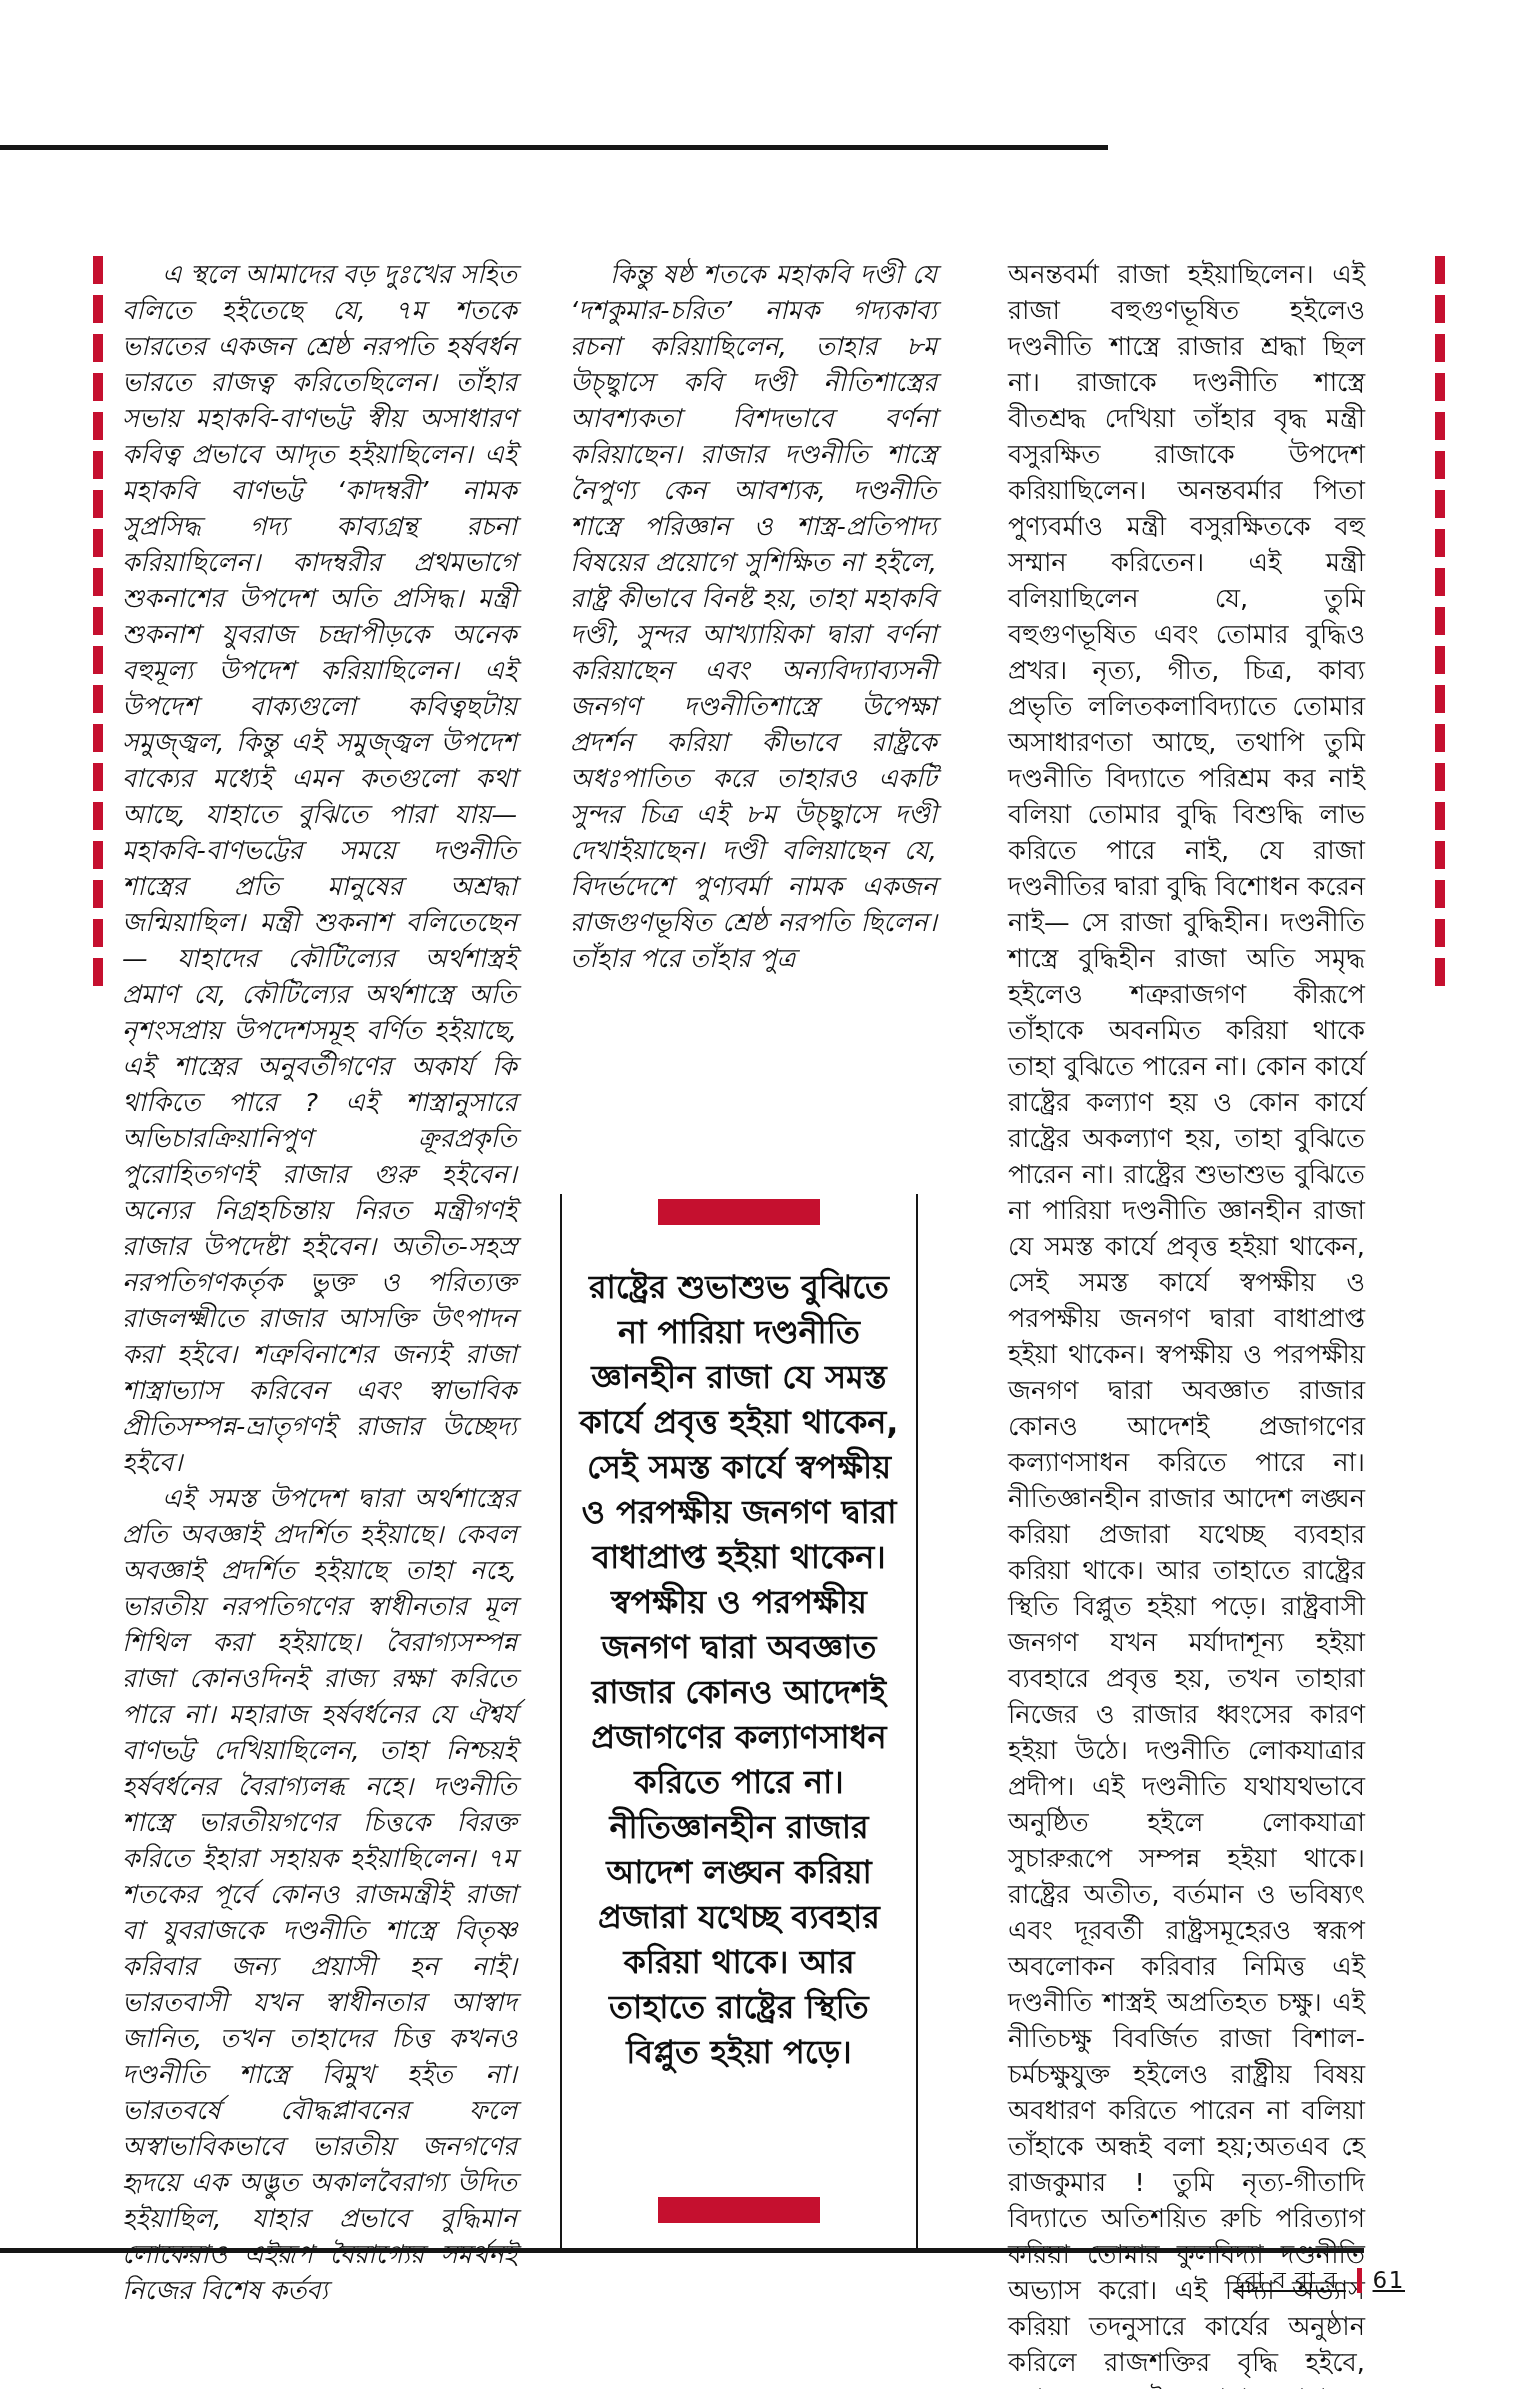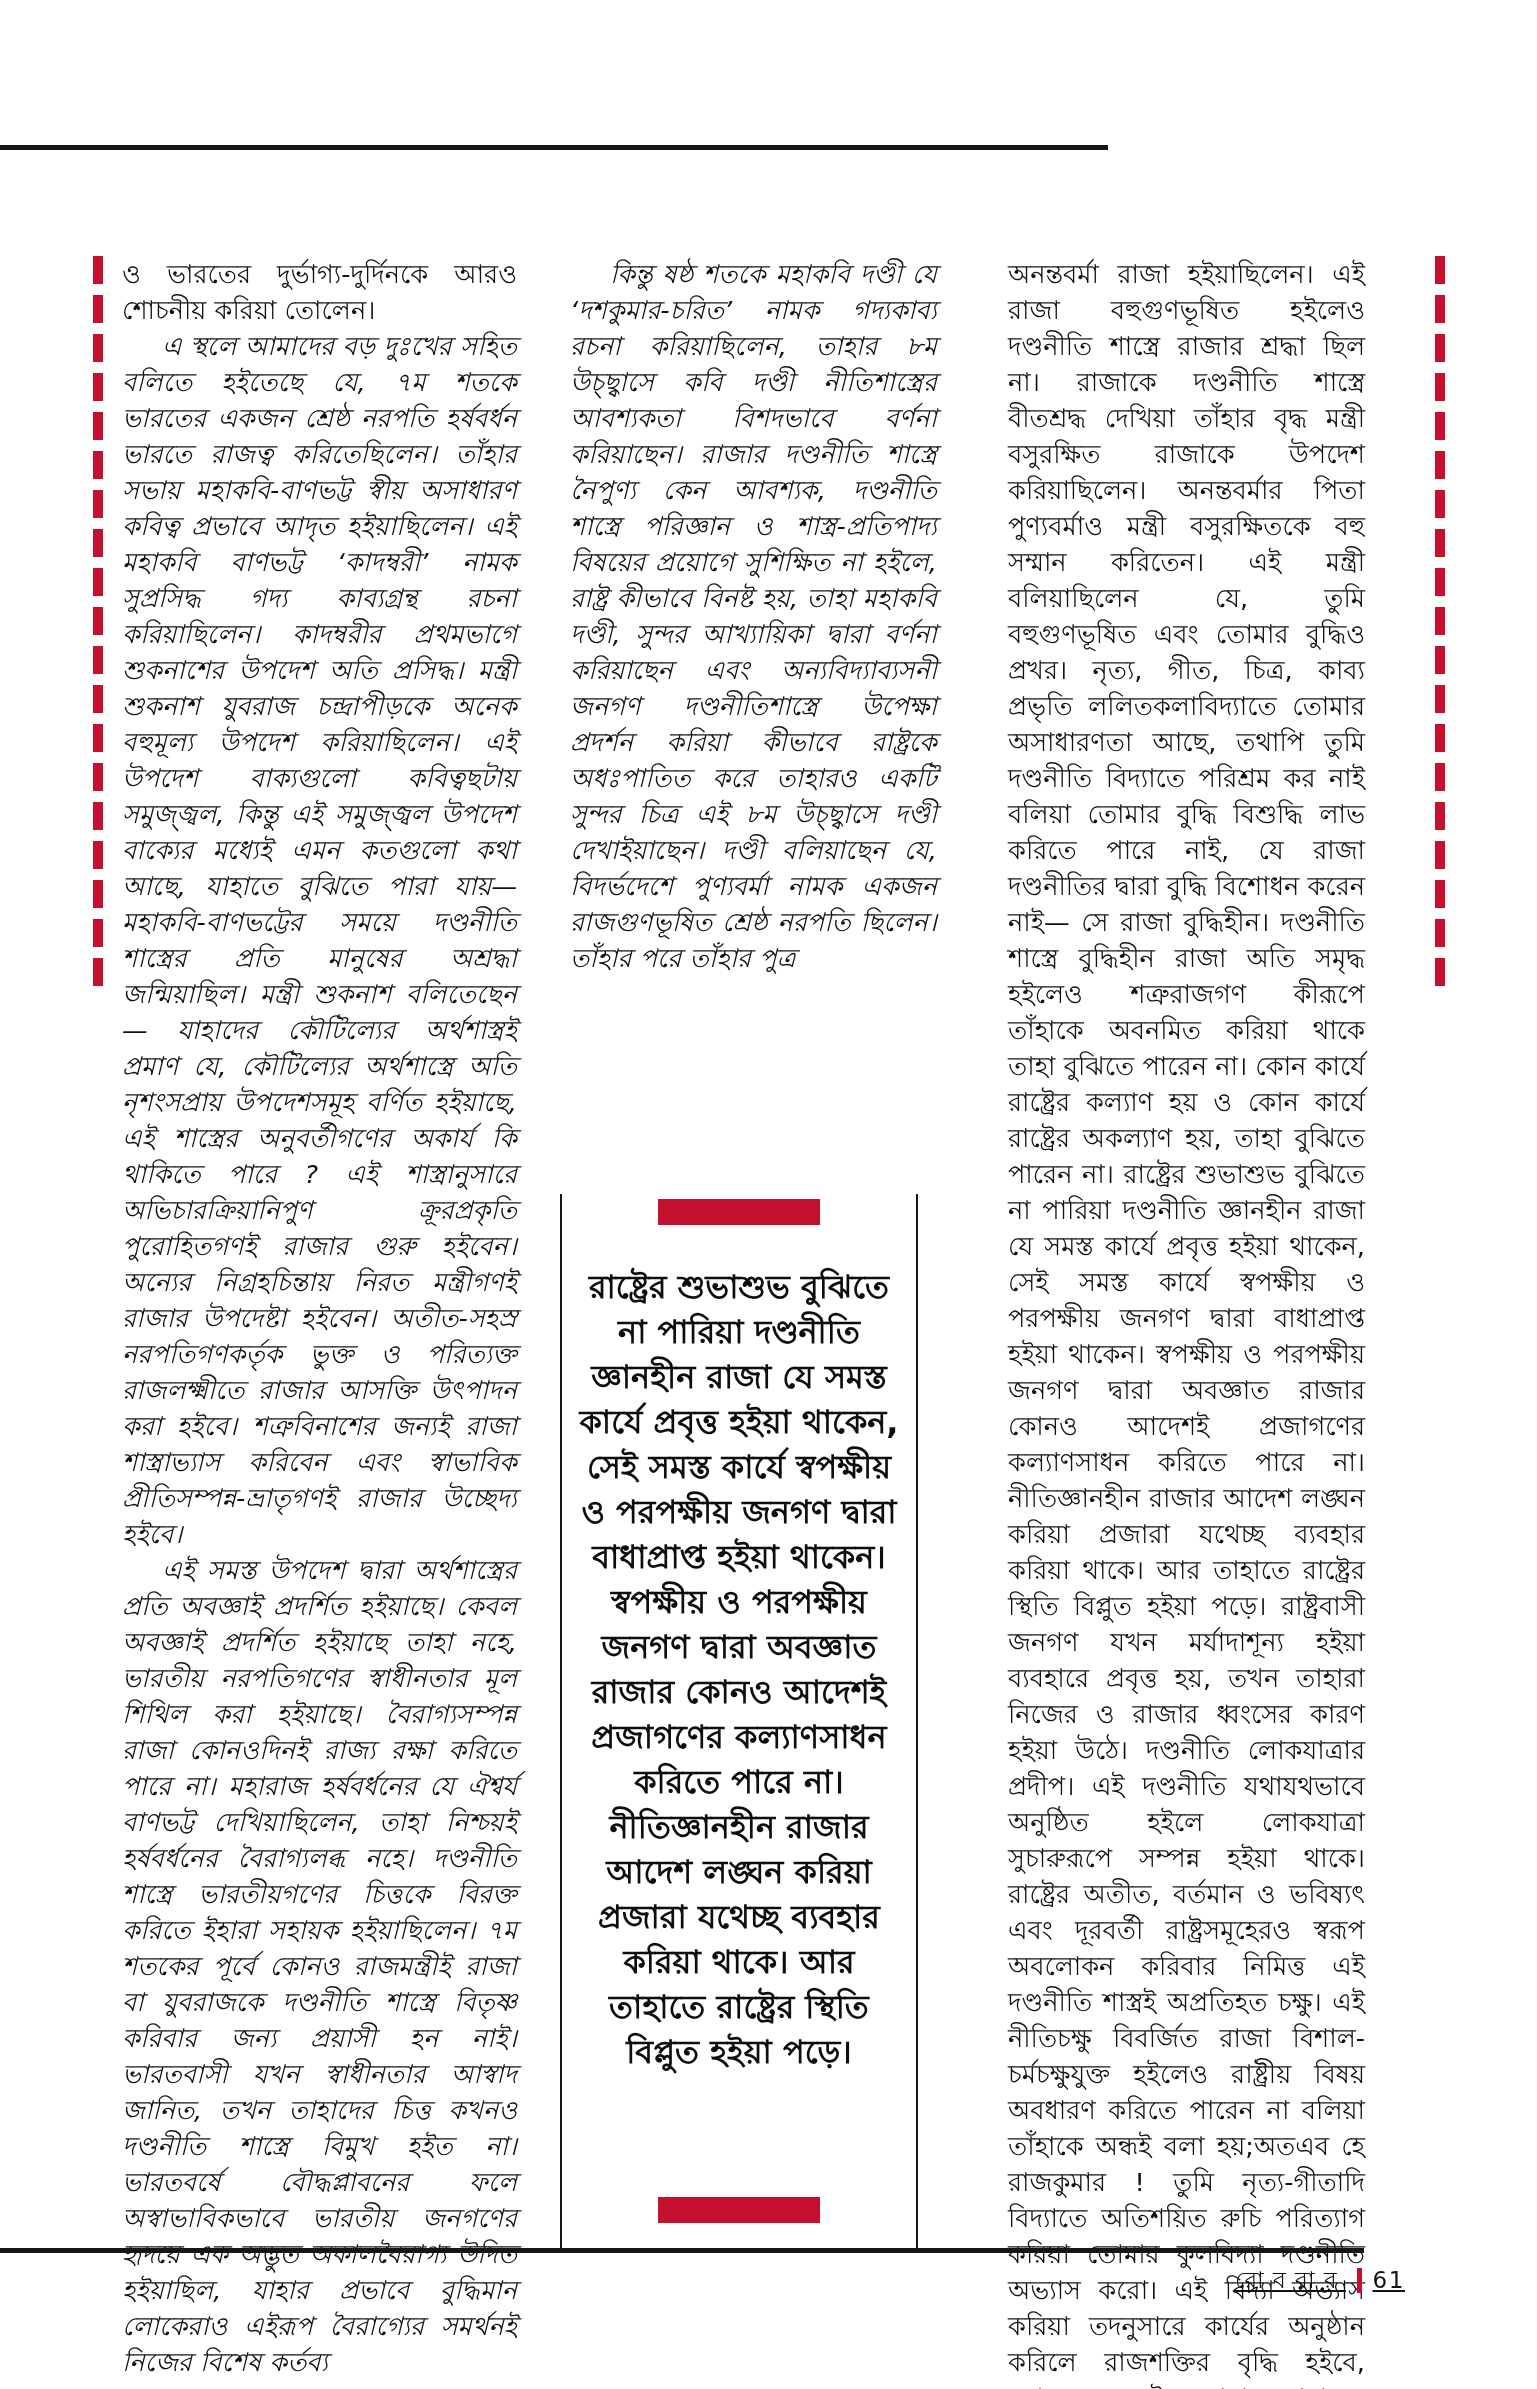--- a/index.html
+++ b/index.html
@@ -51,21 +51,20 @@
 <body>
 
 <div id="page">
 
   <div id="top-rule" class="rule"></div>
 
   <div id="margin-dash-left" class="margin-dash"></div>
   <div id="margin-dash-right" class="margin-dash"></div>
 
   <div id="col1" class="col">
-    <p>ও ভারতের দুর্ভাগ্য-দুর্দিনকে আরও শোচনীয় করিয়া তোলেন।</p>
     <p class="indent">এ স্থলে আমাদের বড় দুঃখের সহিত বলিতে হইতেছে যে, ৭ম শতকে ভারতের একজন শ্রেষ্ঠ নরপতি হর্ষবর্ধন ভারতে রাজত্ব করিতেছিলেন। তাঁহার সভায় মহাকবি-বাণভট্ট স্বীয় অসাধারণ কবিত্ব প্রভাবে আদৃত হইয়াছিলেন। এই মহাকবি বাণভট্ট ‘কাদম্বরী’ নামক সুপ্রসিদ্ধ গদ্য কাব্যগ্রন্থ রচনা করিয়াছিলেন। কাদম্বরীর প্রথমভাগে শুকনাশের উপদেশ অতি প্রসিদ্ধ। মন্ত্রী শুকনাশ যুবরাজ চন্দ্রাপীড়কে অনেক বহুমূল্য উপদেশ করিয়াছিলেন। এই উপদেশ বাক্যগুলো কবিত্বছটায় সমুজ্জ্বল, কিন্তু এই সমুজ্জ্বল উপদেশ বাক্যের মধ্যেই এমন কতগুলো কথা আছে, যাহাতে বুঝিতে পারা যায়— মহাকবি-বাণভট্টের সময়ে দণ্ডনীতি শাস্ত্রের প্রতি মানুষের অশ্রদ্ধা জন্মিয়াছিল। মন্ত্রী শুকনাশ বলিতেছেন— যাহাদের কৌটিল্যের অর্থশাস্ত্রই প্রমাণ যে, কৌটিল্যের অর্থশাস্ত্রে অতি নৃশংসপ্রায় উপদেশসমূহ বর্ণিত হইয়াছে, এই শাস্ত্রের অনুবর্তীগণের অকার্য কি থাকিতে পারে ? এই শাস্ত্রানুসারে অভিচারক্রিয়ানিপুণ ক্রূরপ্রকৃতি পুরোহিতগণই রাজার গুরু হইবেন। অন্যের নিগ্রহচিন্তায় নিরত মন্ত্রীগণই রাজার উপদেষ্টা হইবেন। অতীত-সহস্র নরপতিগণকর্তৃক ভুক্ত ও পরিত্যক্ত রাজলক্ষ্মীতে রাজার আসক্তি উৎপাদন করা হইবে। শত্রুবিনাশের জন্যই রাজা শাস্ত্রাভ্যাস করিবেন এবং স্বাভাবিক প্রীতিসম্পন্ন-ভ্রাতৃগণই রাজার উচ্ছেদ্য হইবে।</p>
     <p class="indent">এই সমস্ত উপদেশ দ্বারা অর্থশাস্ত্রের প্রতি অবজ্ঞাই প্রদর্শিত হইয়াছে। কেবল অবজ্ঞাই প্রদর্শিত হইয়াছে তাহা নহে, ভারতীয় নরপতিগণের স্বাধীনতার মূল শিথিল করা হইয়াছে। বৈরাগ্যসম্পন্ন রাজা কোনওদিনই রাজ্য রক্ষা করিতে পারে না। মহারাজ হর্ষবর্ধনের যে ঐশ্বর্য বাণভট্ট দেখিয়াছিলেন, তাহা নিশ্চয়ই হর্ষবর্ধনের বৈরাগ্যলব্ধ নহে। দণ্ডনীতি শাস্ত্রে ভারতীয়গণের চিত্তকে বিরক্ত করিতে ইহারা সহায়ক হইয়াছিলেন। ৭ম শতকের পূর্বে কোনও রাজমন্ত্রীই রাজা বা যুবরাজকে দণ্ডনীতি শাস্ত্রে বিতৃষ্ণ করিবার জন্য প্রয়াসী হন নাই। ভারতবাসী যখন স্বাধীনতার আস্বাদ জানিত, তখন তাহাদের চিত্ত কখনও দণ্ডনীতি শাস্ত্রে বিমুখ হইত না। ভারতবর্ষে বৌদ্ধপ্লাবনের ফলে অস্বাভাবিকভাবে ভারতীয় জনগণের হৃদয়ে এক অদ্ভুত অকালবৈরাগ্য উদিত হইয়াছিল, যাহার প্রভাবে বুদ্ধিমান লোকেরাও এইরূপ বৈরাগ্যের সমর্থনই নিজের বিশেষ কর্তব্য</p>
   </div>
 
   <div id="col2" class="col">
     <p class="indent">কিন্তু ষষ্ঠ শতকে মহাকবি দণ্ডী যে ‘দশকুমার-চরিত’ নামক গদ্যকাব্য রচনা করিয়াছিলেন, তাহার ৮ম উচ্ছ্বাসে কবি দণ্ডী নীতিশাস্ত্রের আবশ্যকতা বিশদভাবে বর্ণনা করিয়াছেন। রাজার দণ্ডনীতি শাস্ত্রে নৈপুণ্য কেন আবশ্যক, দণ্ডনীতি শাস্ত্রে পরিজ্ঞান ও শাস্ত্র-প্রতিপাদ্য বিষয়ের প্রয়োগে সুশিক্ষিত না হইলে, রাষ্ট্র কীভাবে বিনষ্ট হয়, তাহা মহাকবি দণ্ডী, সুন্দর আখ্যায়িকা দ্বারা বর্ণনা করিয়াছেন এবং অন্যবিদ্যাব্যসনী জনগণ দণ্ডনীতিশাস্ত্রে উপেক্ষা প্রদর্শন করিয়া কীভাবে রাষ্ট্রকে অধঃপাতিত করে তাহারও একটি সুন্দর চিত্র এই ৮ম উচ্ছ্বাসে দণ্ডী দেখাইয়াছেন। দণ্ডী বলিয়াছেন যে, বিদর্ভদেশে পুণ্যবর্মা নামক একজন রাজগুণভূষিত শ্রেষ্ঠ নরপতি ছিলেন। তাঁহার পরে তাঁহার পুত্র</p>
   </div>
 
   <div id="col3" class="col">
     <p>অনন্তবর্মা রাজা হইয়াছিলেন। এই রাজা বহুগুণভূষিত হইলেও দণ্ডনীতি শাস্ত্রে রাজার শ্রদ্ধা ছিল না। রাজাকে দণ্ডনীতি শাস্ত্রে বীতশ্রদ্ধ দেখিয়া তাঁহার বৃদ্ধ মন্ত্রী বসুরক্ষিত রাজাকে উপদেশ করিয়াছিলেন। অনন্তবর্মার পিতা পুণ্যবর্মাও মন্ত্রী বসুরক্ষিতকে বহু সম্মান করিতেন। এই মন্ত্রী বলিয়াছিলেন যে, তুমি বহুগুণভূষিত এবং তোমার বুদ্ধিও প্রখর। নৃত্য, গীত, চিত্র, কাব্য প্রভৃতি ললিতকলাবিদ্যাতে তোমার অসাধারণতা আছে, তথাপি তুমি দণ্ডনীতি বিদ্যাতে পরিশ্রম কর নাই বলিয়া তোমার বুদ্ধি বিশুদ্ধি লাভ করিতে পারে নাই, যে রাজা দণ্ডনীতির দ্বারা বুদ্ধি বিশোধন করেন নাই— সে রাজা বুদ্ধিহীন। দণ্ডনীতি শাস্ত্রে বুদ্ধিহীন রাজা অতি সমৃদ্ধ হইলেও শত্রুরাজগণ কীরূপে তাঁহাকে অবনমিত করিয়া থাকে তাহা বুঝিতে পারেন না। কোন কার্যে রাষ্ট্রের কল্যাণ হয় ও কোন কার্যে রাষ্ট্রের অকল্যাণ হয়, তাহা বুঝিতে পারেন না। রাষ্ট্রের শুভাশুভ বুঝিতে না পারিয়া দণ্ডনীতি জ্ঞানহীন রাজা যে সমস্ত কার্যে প্রবৃত্ত হইয়া থাকেন, সেই সমস্ত কার্যে স্বপক্ষীয় ও পরপক্ষীয় জনগণ দ্বারা বাধাপ্রাপ্ত হইয়া থাকেন। স্বপক্ষীয় ও পরপক্ষীয় জনগণ দ্বারা অবজ্ঞাত রাজার কোনও আদেশই প্রজাগণের কল্যাণসাধন করিতে পারে না। নীতিজ্ঞানহীন রাজার আদেশ লঙ্ঘন করিয়া প্রজারা যথেচ্ছ ব্যবহার করিয়া থাকে। আর তাহাতে রাষ্ট্রের স্থিতি বিপ্লুত হইয়া পড়ে। রাষ্ট্রবাসী জনগণ যখন মর্যাদাশূন্য হইয়া ব্যবহারে প্রবৃত্ত হয়, তখন তাহারা নিজের ও রাজার ধ্বংসের কারণ হইয়া উঠে। দণ্ডনীতি লোকযাত্রার প্রদীপ। এই দণ্ডনীতি যথাযথভাবে অনুষ্ঠিত হইলে লোকযাত্রা সুচারুরূপে সম্পন্ন হইয়া থাকে। রাষ্ট্রের অতীত, বর্তমান ও ভবিষ্যৎ এবং দূরবর্তী রাষ্ট্রসমূহেরও স্বরূপ অবলোকন করিবার নিমিত্ত এই দণ্ডনীতি শাস্ত্রই অপ্রতিহত চক্ষু। এই নীতিচক্ষু বিবর্জিত রাজা বিশাল-চর্মচক্ষুযুক্ত হইলেও রাষ্ট্রীয় বিষয় অবধারণ করিতে পারেন না বলিয়া তাঁহাকে অন্ধই বলা হয়;অতএব হে রাজকুমার ! তুমি নৃত্য-গীতাদি বিদ্যাতে অতিশয়িত রুচি পরিত্যাগ করিয়া তোমার কুলবিদ্যা দণ্ডনীতি অভ্যাস করো। এই বিদ্যা অভ্যাস করিয়া তদনুসারে কার্যের অনুষ্ঠান করিলে রাজশক্তির বৃদ্ধি হইবে, কোনও স্থলেই তোমার পরাজয় হইবে না এবং তুমি চিরকাল পৃথিবীর অধীশ্বর হইয়া থাকিতে পারিবে।</p>

